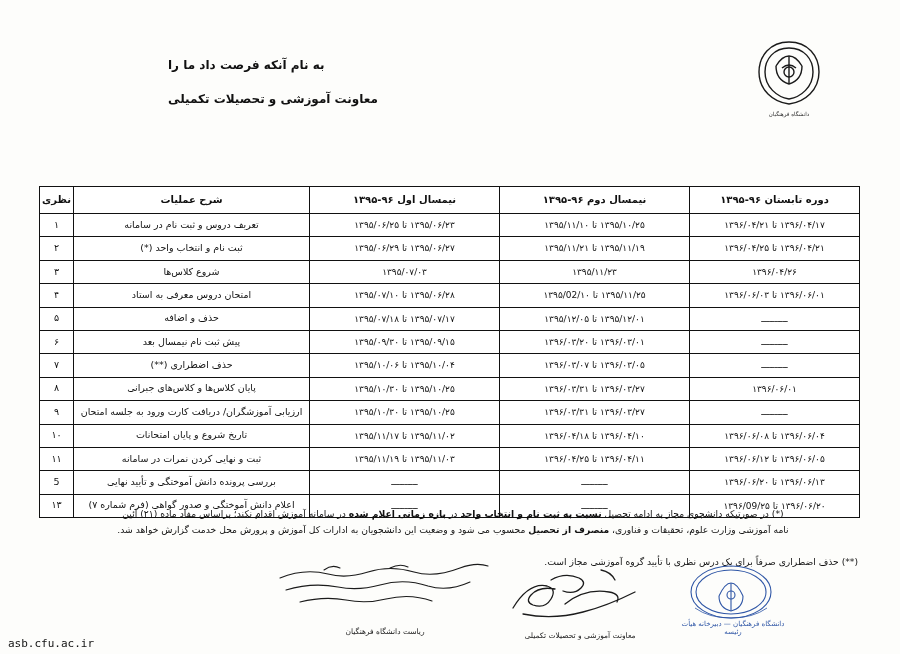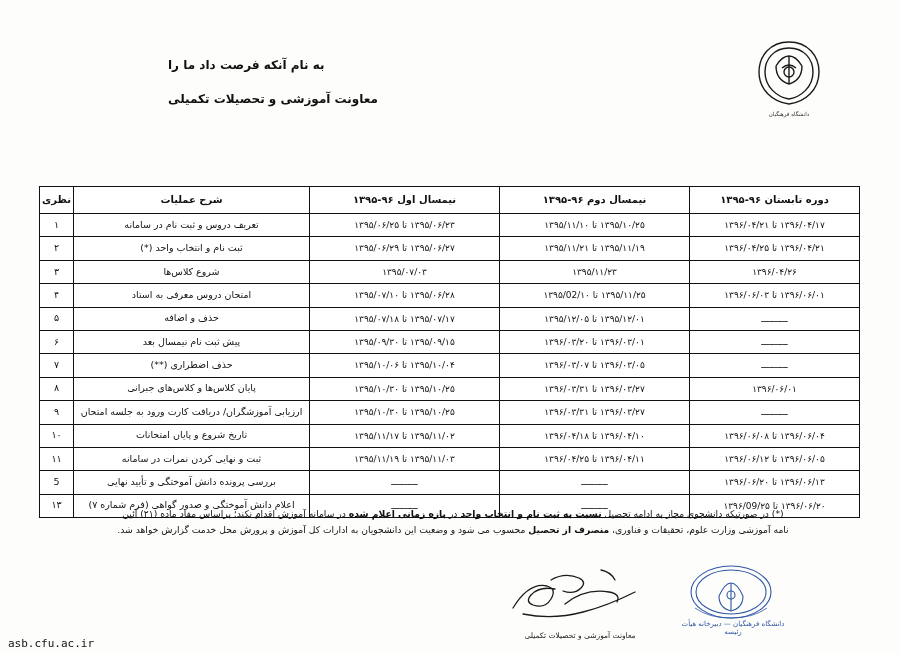--- a/index.html
+++ b/index.html
@@ -318,20 +318,21 @@
       <span class="b">بازه زمانی اعلام شده</span>
       <span>در سامانه آموزش اقدام نکند؛ براساس مفاد ماده (۲۱) آئین</span>
     </div>
     <div>
       <span>نامه آموزشی وزارت علوم، تحقیقات و فناوری،</span>
       <span class="b">منصرف از تحصیل</span>
       <span>محسوب می شود و وضعیت این دانشجویان به ادارات کل آموزش و پرورش محل خدمت گزارش خواهد شد.</span>
     </div>
   </div>
 
+  <div class="note2">(**) حذف اضطراری صرفاً برای یک درس نظری با تأیید گروه آموزشی مجاز است.</div>
 
   <div class="sig-area">
 
     <div class="seal">
       <svg width="120" height="66" viewBox="0 0 120 66" xmlns="http://www.w3.org/2000/svg">
         <g fill="none" stroke="#2f56a6" stroke-width="1.1">
           <ellipse cx="56" cy="30" rx="40" ry="26"></ellipse>
           <ellipse cx="56" cy="30" rx="35" ry="22"></ellipse>
           <path d="M44 34 q6 -13 12 -13 q6 0 12 13"></path>
           <path d="M44 34 q0 12 12 15 q12 -3 12 -15"></path>
@@ -349,16 +350,28 @@
           <path d="M8 44 q16 -26 34 -22 q10 3 4 13 q-6 10 -18 6 q-8 -3 -2 -10 q8 -9 24 -6"></path>
           <path d="M46 16 q14 -8 28 -2 q8 4 2 10 q-7 7 -18 3"></path>
           <path d="M60 40 q20 -16 44 -12 q12 2 8 10"></path>
           <path d="M18 50 q30 6 60 -2 q24 -6 52 -20"></path>
           <path d="M96 6 q10 2 14 10"></path>
         </g>
       </svg>
       <div class="sig-caption">معاونت آموزشی و تحصیلات تکمیلی</div>
     </div>
 
+    <div class="sig sig-right">
+      <svg width="230" height="58" viewBox="0 0 230 58" xmlns="http://www.w3.org/2000/svg">
+        <g fill="none" stroke="#1b1b1b" stroke-width="1.1" stroke-linecap="round">
+          <path d="M10 18 q24 -10 48 -4 q18 5 40 -2 q22 -7 46 0 q20 6 46 -4 q16 -6 28 -2"></path>
+          <path d="M16 30 q26 -8 52 -3 q20 4 42 -2 q24 -7 48 1 q20 6 42 -4"></path>
+          <path d="M30 42 q24 -6 46 -2 q20 4 40 -1 q24 -6 46 2"></path>
+          <path d="M54 10 q8 -6 16 -2"></path>
+          <path d="M120 8 q10 -5 18 -1"></path>
+        </g>
+      </svg>
+      <div class="sig-caption">ریاست دانشگاه فرهنگیان</div>
+    </div>
   </div>
 
   <div class="footer-url">asb.cfu.ac.ir</div>
 </div>
 
 </body></html>

